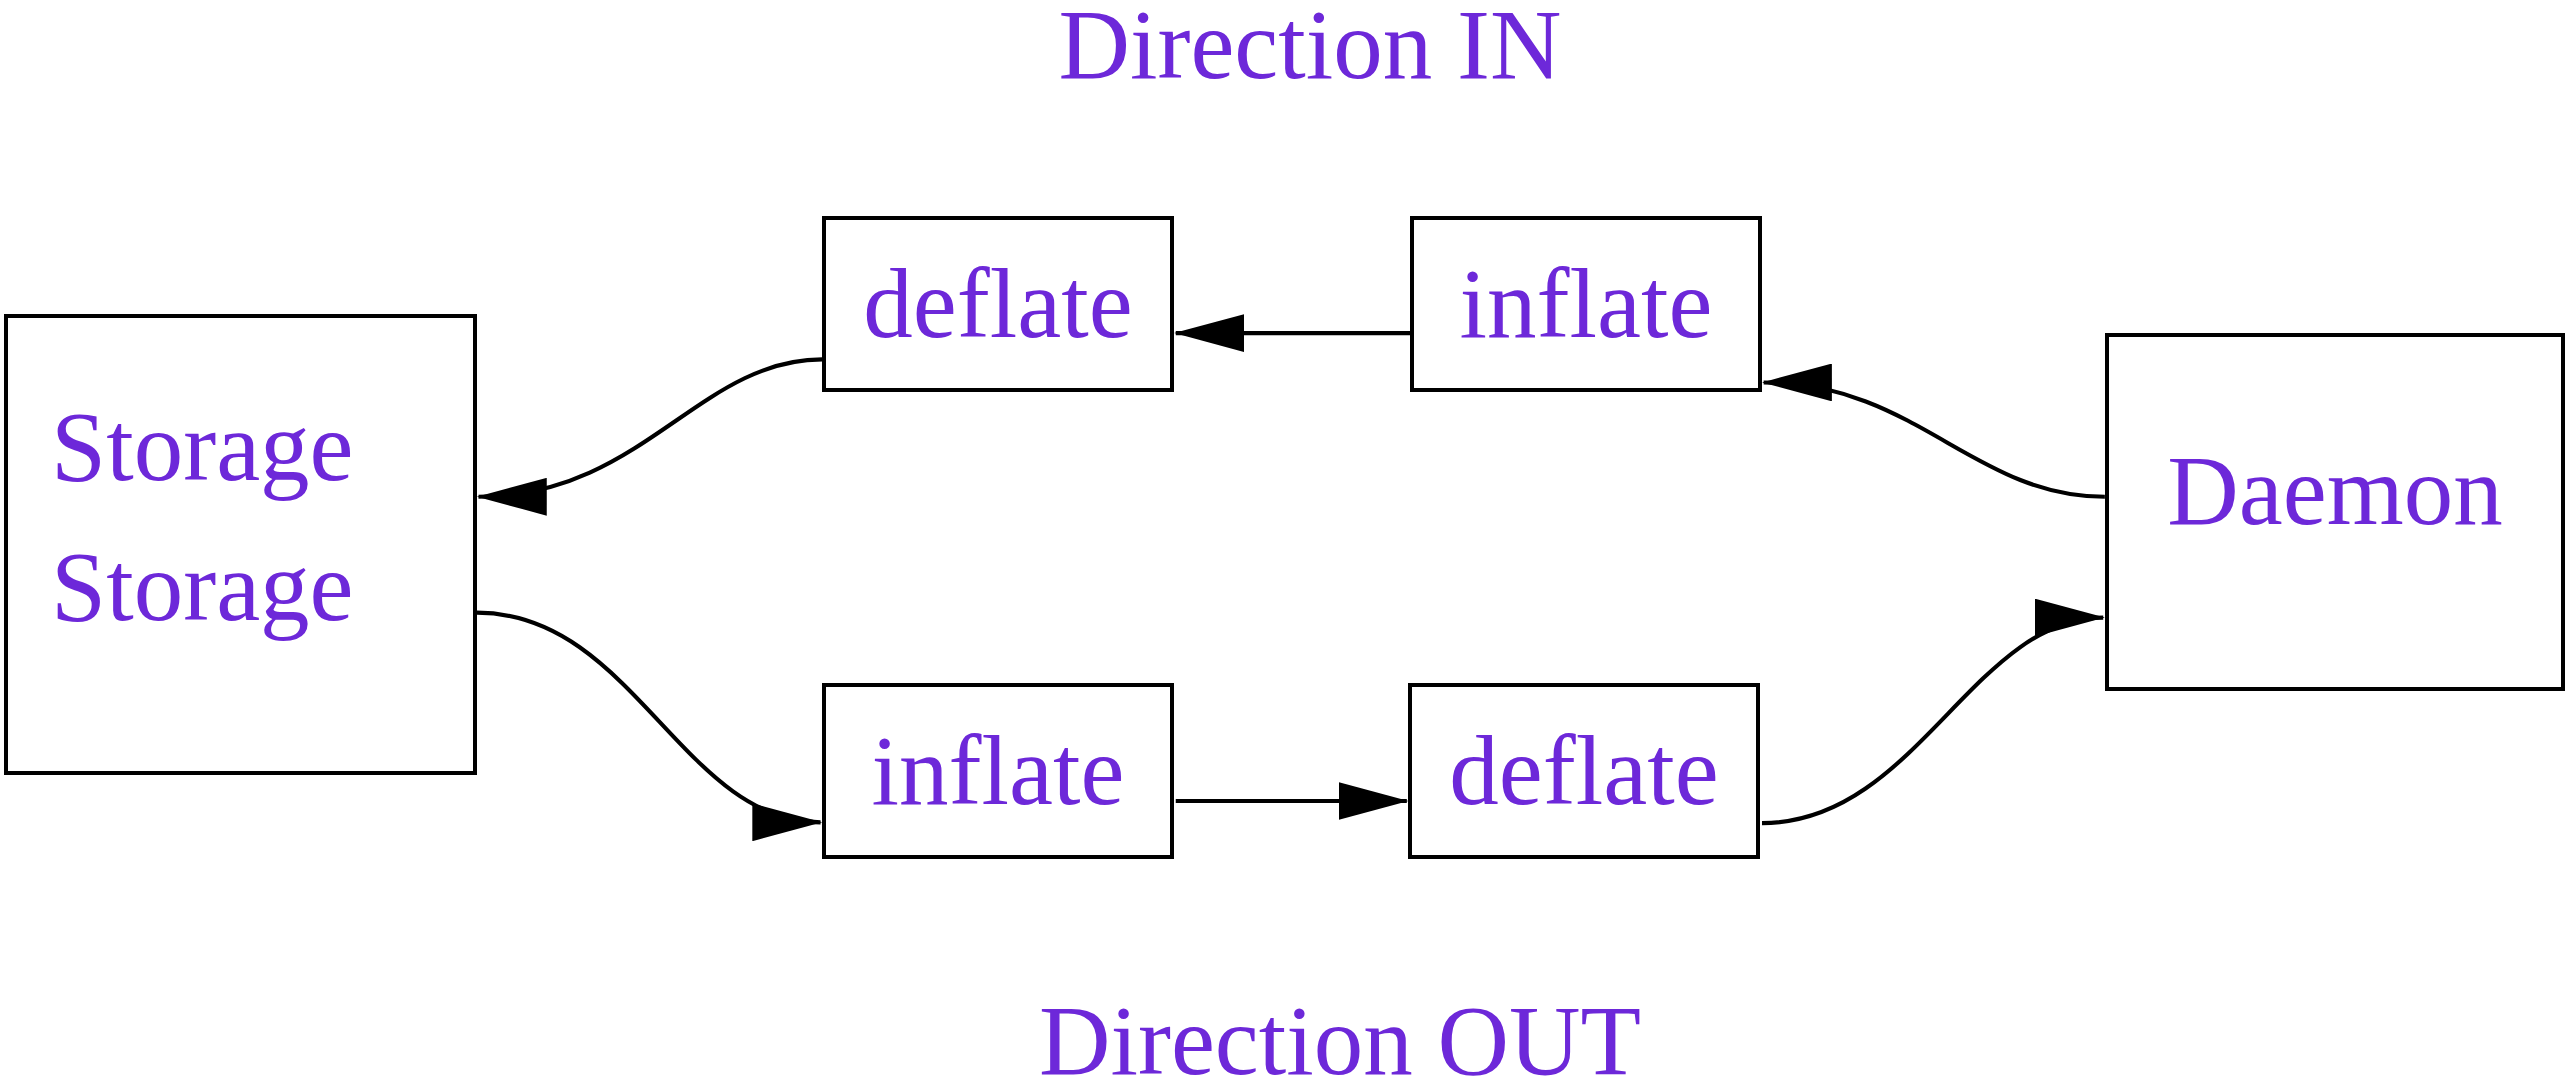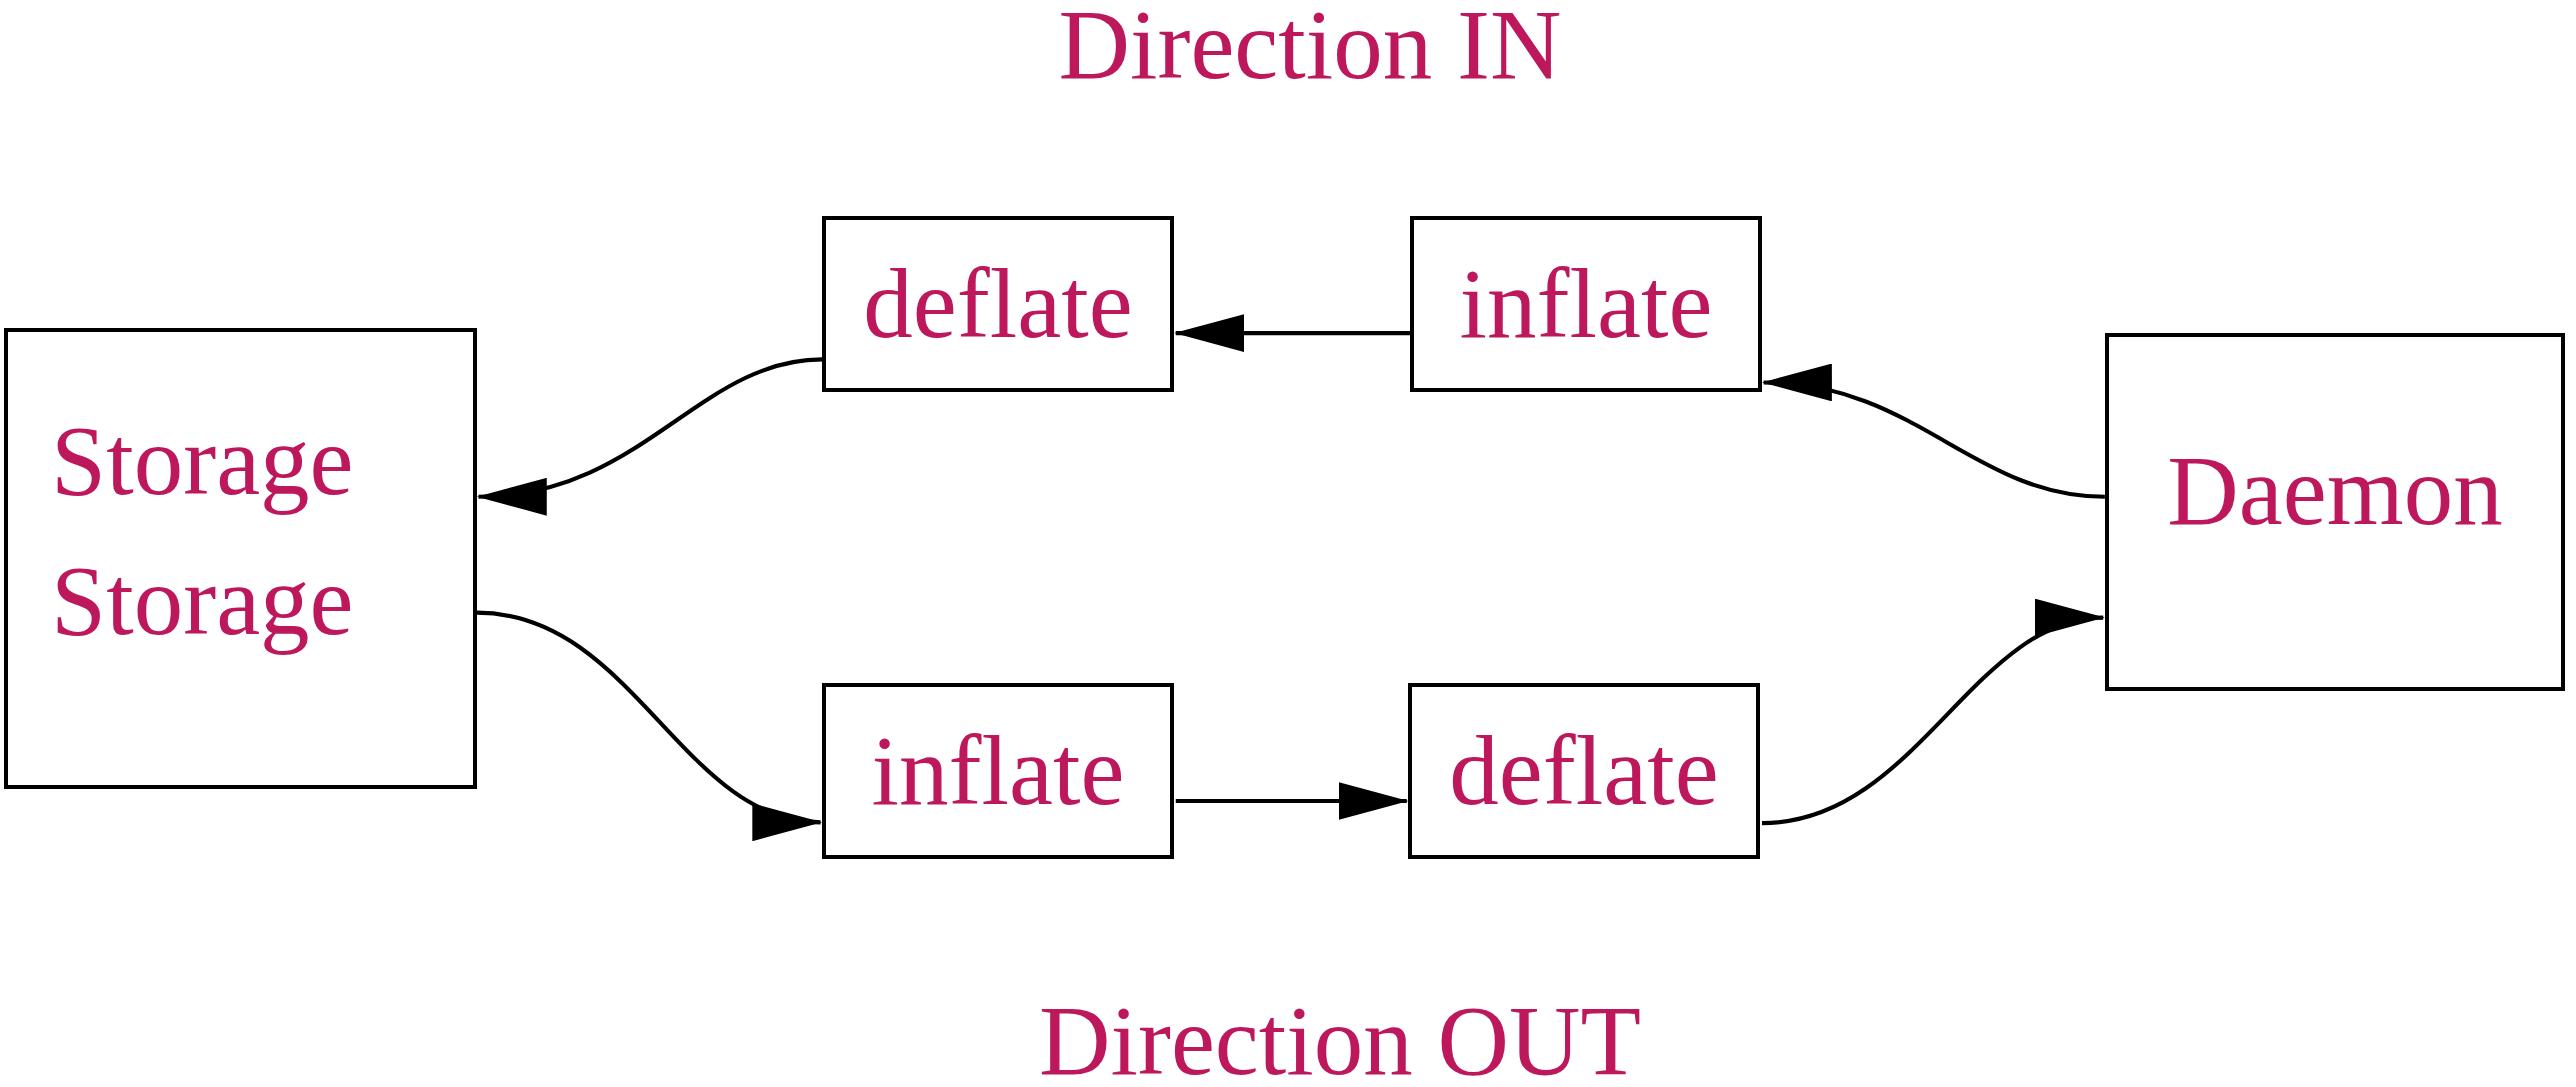--- a/index.html
+++ b/index.html
@@ -6,21 +6,21 @@
     margin: 0;
     padding: 0;
     background: #ffffff;
   }
   #canvas {
     position: relative;
     width: 2576px;
     height: 1088px;
     background: #ffffff;
     font-family: "Liberation Serif", "DejaVu Serif", serif;
-    color: #be185d;
+    color: #6d28d9;
     overflow: hidden;
     text-align: center;
   }
   #arrow-layer {
     position: absolute;
     left: 0;
     top: 0;
     width: 2576px;
     height: 1088px;
   }
@@ -40,21 +40,21 @@
     font-size: 99px;
     line-height: 1.1;
     white-space: nowrap;
   }
   .node.small {
     width: 352px;
     height: 176px;
   }
   #storage-daemon-box {
     left: 4.1px;
-    top: 328px;
+    top: 314px;
     width: 473px;
     height: 461px;
     justify-content: flex-start;
     align-items: flex-start;
     flex-direction: column;
   }
   #storage-daemon-box .twoline {
     padding-left: 43px;
     line-height: 140px;
     transform: translateY(59px);

